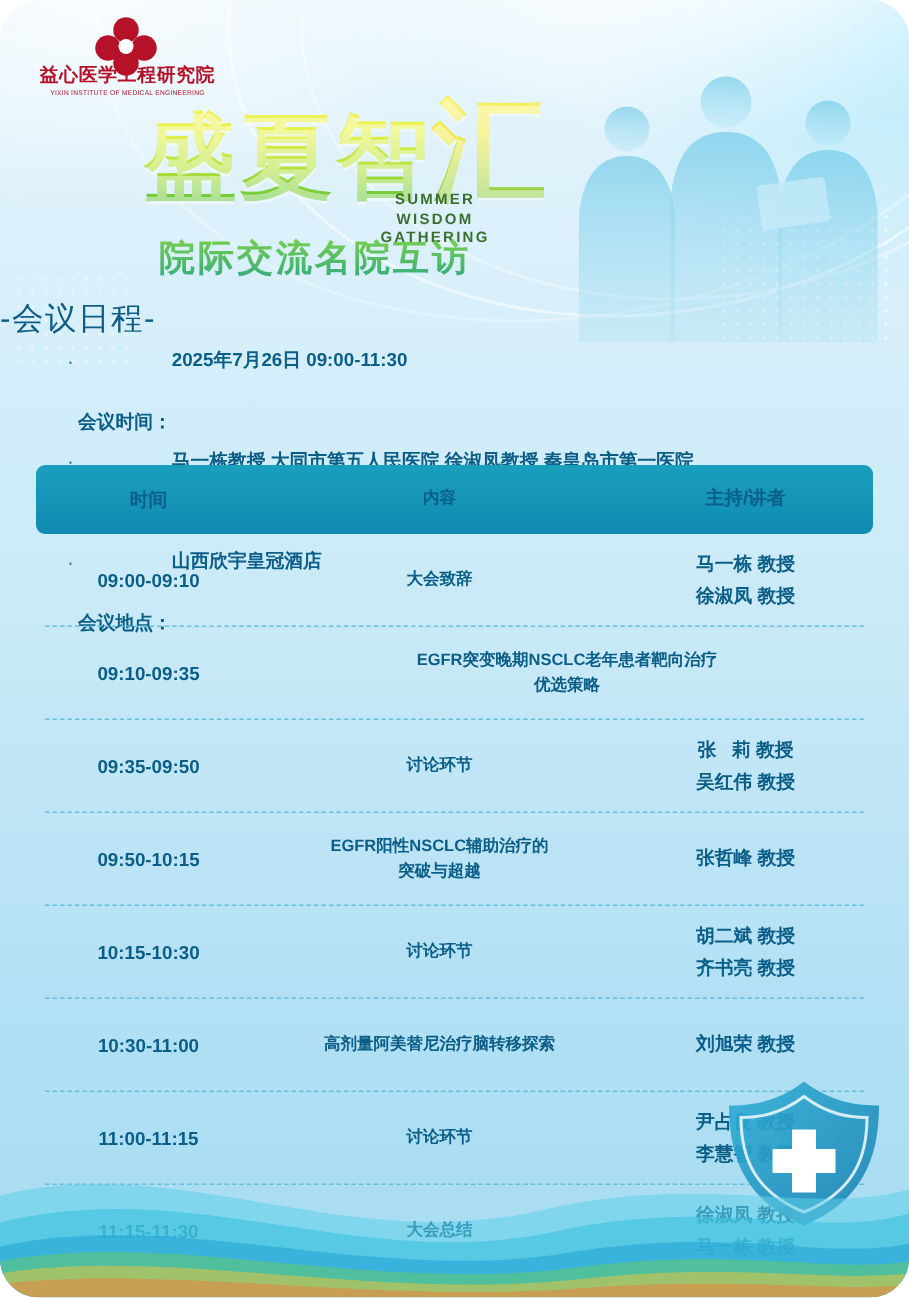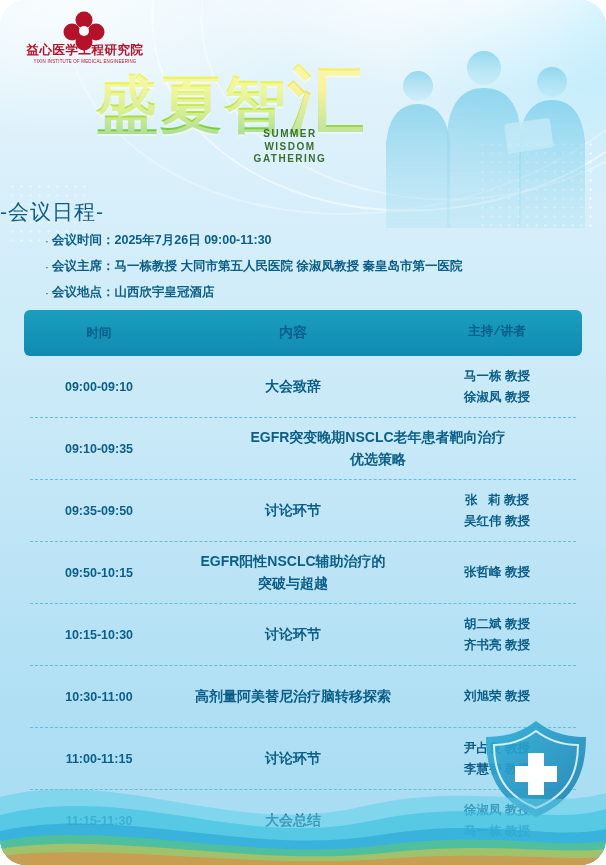--- a/index.html
+++ b/index.html
@@ -89,46 +89,46 @@
     position: absolute; left: 0; right: 0; top: 198px; text-align: left;
     font-size: 21px; font-weight: 400; color: #0f5c86; letter-spacing: 1px;
   }
 
   
   .info { position: absolute; left: 42px; top: 232px; width: 530px; }
   .info-row { display: flex; align-items: flex-start; margin-bottom: 9px; }
   .bullet {
     width: 10px; flex: 0 0 10px; color: #0f6d9e; font-size: 13px; line-height: 17px; text-align: center;
   }
-  .info-label { font-size: 12.5px; font-weight: 700; color: #0b5e88; line-height: 17px; white-space: nowrap; }
+  .info-label { font-size: 12.5px; font-weight: 700; color: #0b5e88; line-height: 17px; white-space: nowrap; margin-top: 41px; }
   .info-value { font-size: 12.5px; font-weight: 700; color: #0b5e88; line-height: 17px; }
 
   
   .table-wrap { position: absolute; left: 24px; top: 310px; width: 558px; }
   .t-head {
     display: flex; align-items: center; height: 46px;
     background: linear-gradient(180deg, #1a9fbe 0%, #108ab2 100%);
     border-radius: 6px;
     color: #ffffff; font-size: 14px; font-weight: 700; gap: 28px;
   }
   .t-head .c-time { width: 150px; text-align: center; }
   .t-head .c-topic { flex: 1; text-align: center; }
-  .t-head .c-speaker { width: 170px; text-align: center; font-family: Liberation Mono, monospace; }
+  .t-head .c-speaker { width: 170px; text-align: center; }
 
   .t-row { display: flex; align-items: center; min-height: 62px; position: relative; }
   .t-row::after {
     content: ""; position: absolute; left: 6px; right: 6px; bottom: 0; height: 0;
     border-bottom: 1px dashed #63c0d8;
   }
   .t-row:last-child::after { border-bottom: none; }
   .c-time {
     width: 150px; text-align: center; font-size: 12.5px; font-weight: 700; color: #0b5e88;
   }
   .c-topic {
-    flex: 1; text-align: center; font-size: 14px; font-weight: 700; color: #0b5e88;
+    flex: 1; text-align: center; font-size: 11px; font-weight: 700; color: #0b5e88;
     line-height: 1.55; padding: 8px 10px;
   }
   .c-speaker {
     width: 170px; text-align: center; font-size: 12.5px; font-weight: 700; color: #0b5e88;
     line-height: 1.7; padding: 8px 4px;
   }
   .sp-line { white-space: pre; }
 
   
   .waves { position: absolute; left: 0; bottom: 0; width: 606px; height: 120px; pointer-events: none; }
@@ -177,20 +177,21 @@
     <div class="logo-cn">益心医学工程研究院</div>
     <div class="logo-en">YIXIN INSTITUTE OF MEDICAL ENGINEERING</div>
   </div>
 
   <div class="title-art">
     <div class="big-title"><span>盛</span><span>夏</span><span>智</span><span class="c4">汇</span></div>
     <div class="sub-en">
       <div>SUMMER</div>
       <div>WISDOM GATHERING</div>
     </div>
+    <div class="sub-cn">院际交流名院互访</div>
   </div>
 
   <div class="agenda-heading">-会议日程-</div>
 
   <div class="info">
     <div class="info-row">
       <span class="bullet">·</span>
       <span class="info-label">会议时间：</span>
       <span class="info-value">2025年7月26日 09:00-11:30</span>
     </div>

